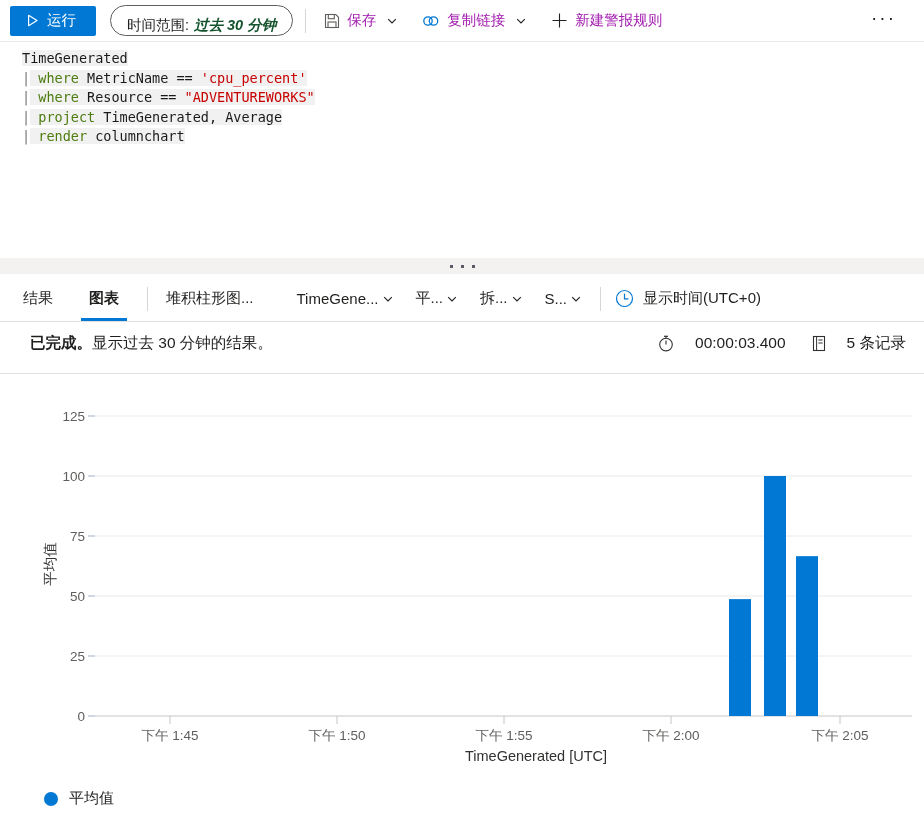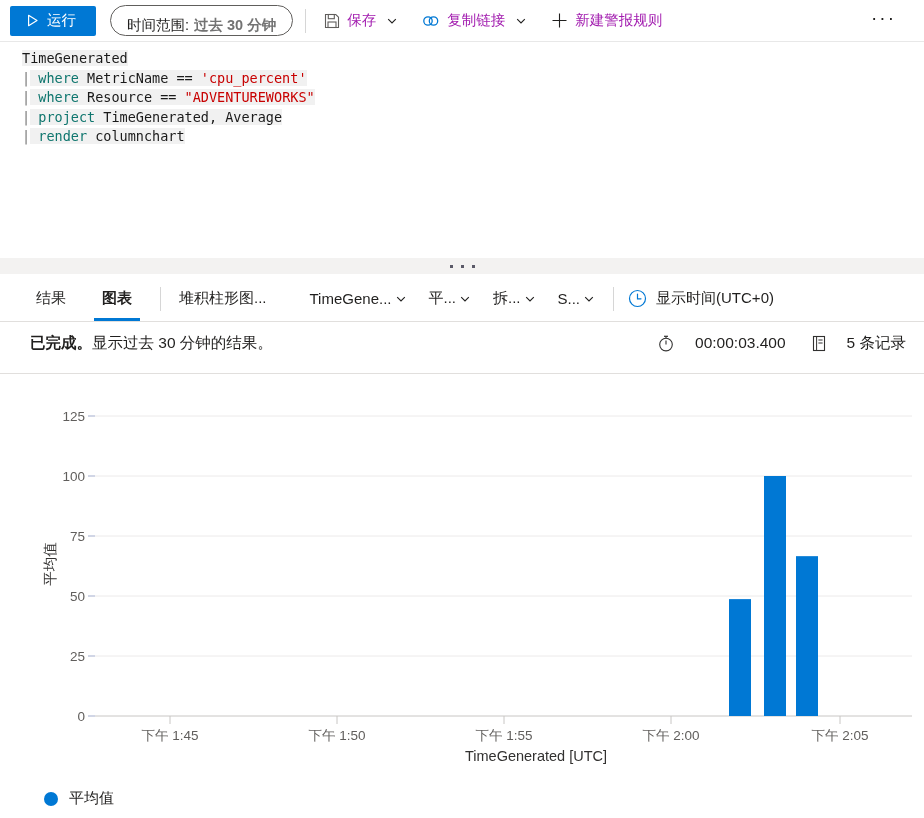--- a/index.html
+++ b/index.html
@@ -30,21 +30,21 @@
   }
   .run-btn .tri-outline svg { display: block; }
 
   .time-pill {
     display: flex; align-items: flex-end; gap: 5px;
     margin-left: 14px; height: 31px; padding: 0 16px;
     border: 1px solid #605e5c; border-radius: 16px;
     font-size: 14.5px; cursor: pointer; white-space: nowrap; background: #fff;
   }
   .time-pill .lbl { color: #201f1e; }
-  .time-pill .val { font-weight: bold; color: #737373; }
+  .time-pill .val { font-weight: bold; color: #14532d; font-style: italic; }
 
   .tb-sep { width: 1px; height: 24px; background: #d6d6d6; margin: 0 12px; }
 
   .tb-item {
     display: flex; align-items: center; gap: 7px;
     height: 32px; padding: 0 6px; font-size: 14.5px;
     cursor: pointer; color: #a21caf; white-space: nowrap;
   }
   .tb-item + .tb-item { margin-left: 12px; }
   .chev { display: inline-block; width: 12px; height: 12px; margin-left: 3px; flex: none; }
@@ -57,21 +57,21 @@
 
   
   .editor {
     position: absolute; left: 0; top: 42px; width: 924px; height: 216px;
     background: #ffffff; padding: 7px 0 0 22px;
     font-family: "DejaVu Sans Mono", "Liberation Mono", monospace;
     font-size: 13.5px; line-height: 19.5px;
   }
   .q-line { white-space: pre; }
   .q-line .hl { background: #f1f1f1; }
-  .kw { color: #0f766e; }
+  .kw { color: #4d7c0f; }
   .str { color: #c80000; }
   .pipe { color: #777777; }
   .ident { color: #1a1a1a; }
 
   
   .h-splitter {
     position: absolute; left: 0; top: 258px; width: 924px; height: 16px;
     background: #f3f2f1; display: flex; align-items: center; justify-content: center;
     cursor: row-resize;
   }
@@ -80,21 +80,21 @@
   .v-splitter {
     position: absolute; left: 0; top: 418px; width: 7px; height: 40px;
     display: flex; flex-direction: column; align-items: center; justify-content: center;
     gap: 8px; cursor: col-resize;
   }
   .v-splitter i { width: 3px; height: 3px; background: #5a5a68; display: block; }
 
   
   .tabbar {
     position: absolute; left: 0; top: 276px; width: 924px; height: 46px;
-    display: flex; align-items: center; padding-left: 28px;
+    display: flex; align-items: center; padding-left: 15px;
     border-bottom: 1px solid #e1dfdd; background: #ffffff;
   }
   .tab {
     position: relative; height: 45px; display: flex; align-items: center;
     padding: 0 8px; margin-right: 20px; font-size: 15px; cursor: pointer; color: #201f1e;
   }
   .tab.active { font-weight: bold; }
   .tab.active::after {
     content: ""; position: absolute; left: 0; right: 0; bottom: 0;
     height: 3px; background: #0078d4;

